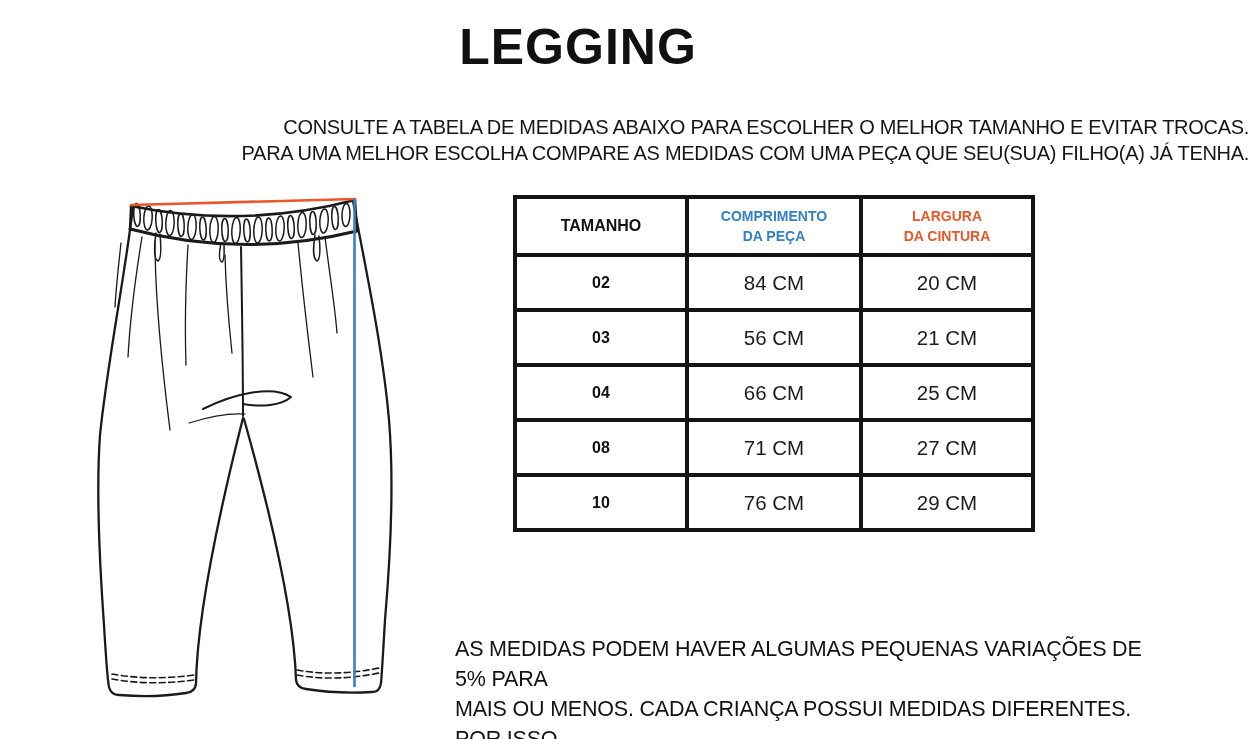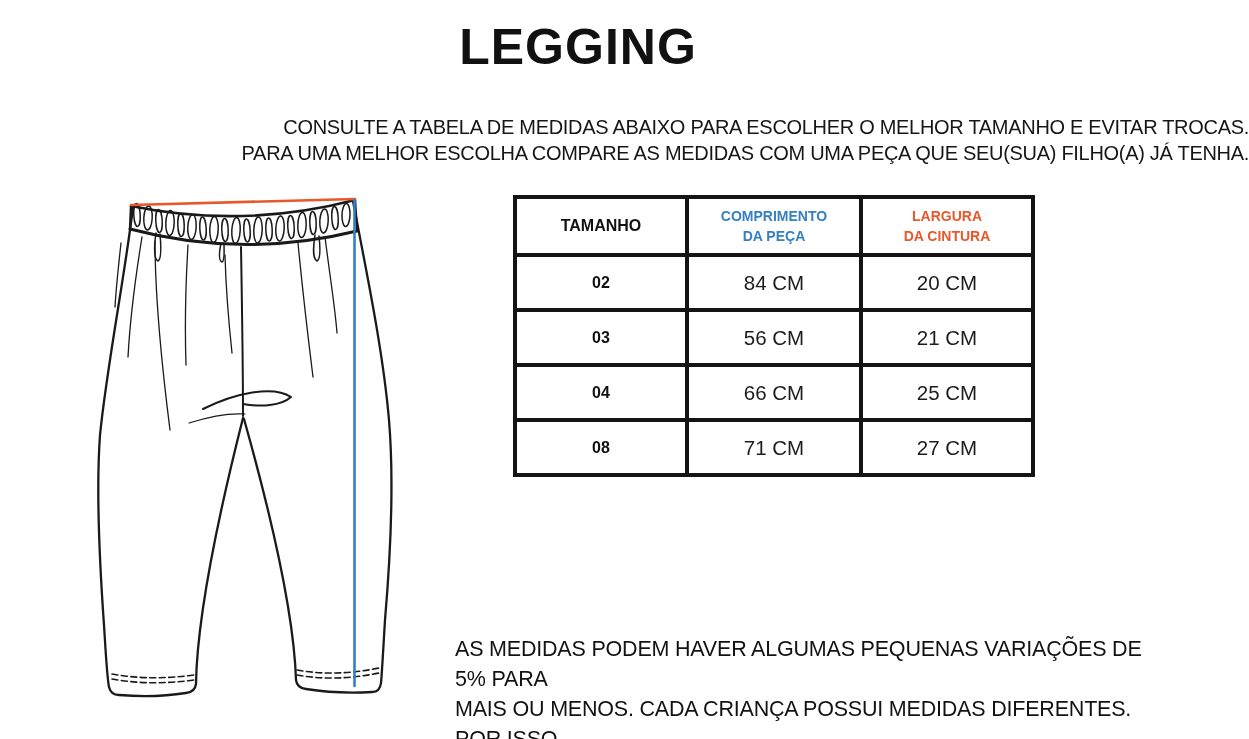--- a/index.html
+++ b/index.html
@@ -161,20 +161,25 @@
       <tr>
         <td class="cell-size">04</td>
         <td class="cell-val">66 CM</td>
         <td class="cell-val">25 CM</td>
       </tr>
       <tr>
         <td class="cell-size">08</td>
         <td class="cell-val">71 CM</td>
         <td class="cell-val">27 CM</td>
       </tr>
+      <tr>
+        <td class="cell-size">10</td>
+        <td class="cell-val">76 CM</td>
+        <td class="cell-val">29 CM</td>
+      </tr>
     </tbody>
   </table>
 
   <div class="footnote">
     <div>AS MEDIDAS PODEM HAVER ALGUMAS PEQUENAS VARIAÇÕES DE 5% PARA</div>
     <div>MAIS OU MENOS. CADA CRIANÇA POSSUI MEDIDAS DIFERENTES. POR ISSO,</div>
 
   </div>
 
 </div>

